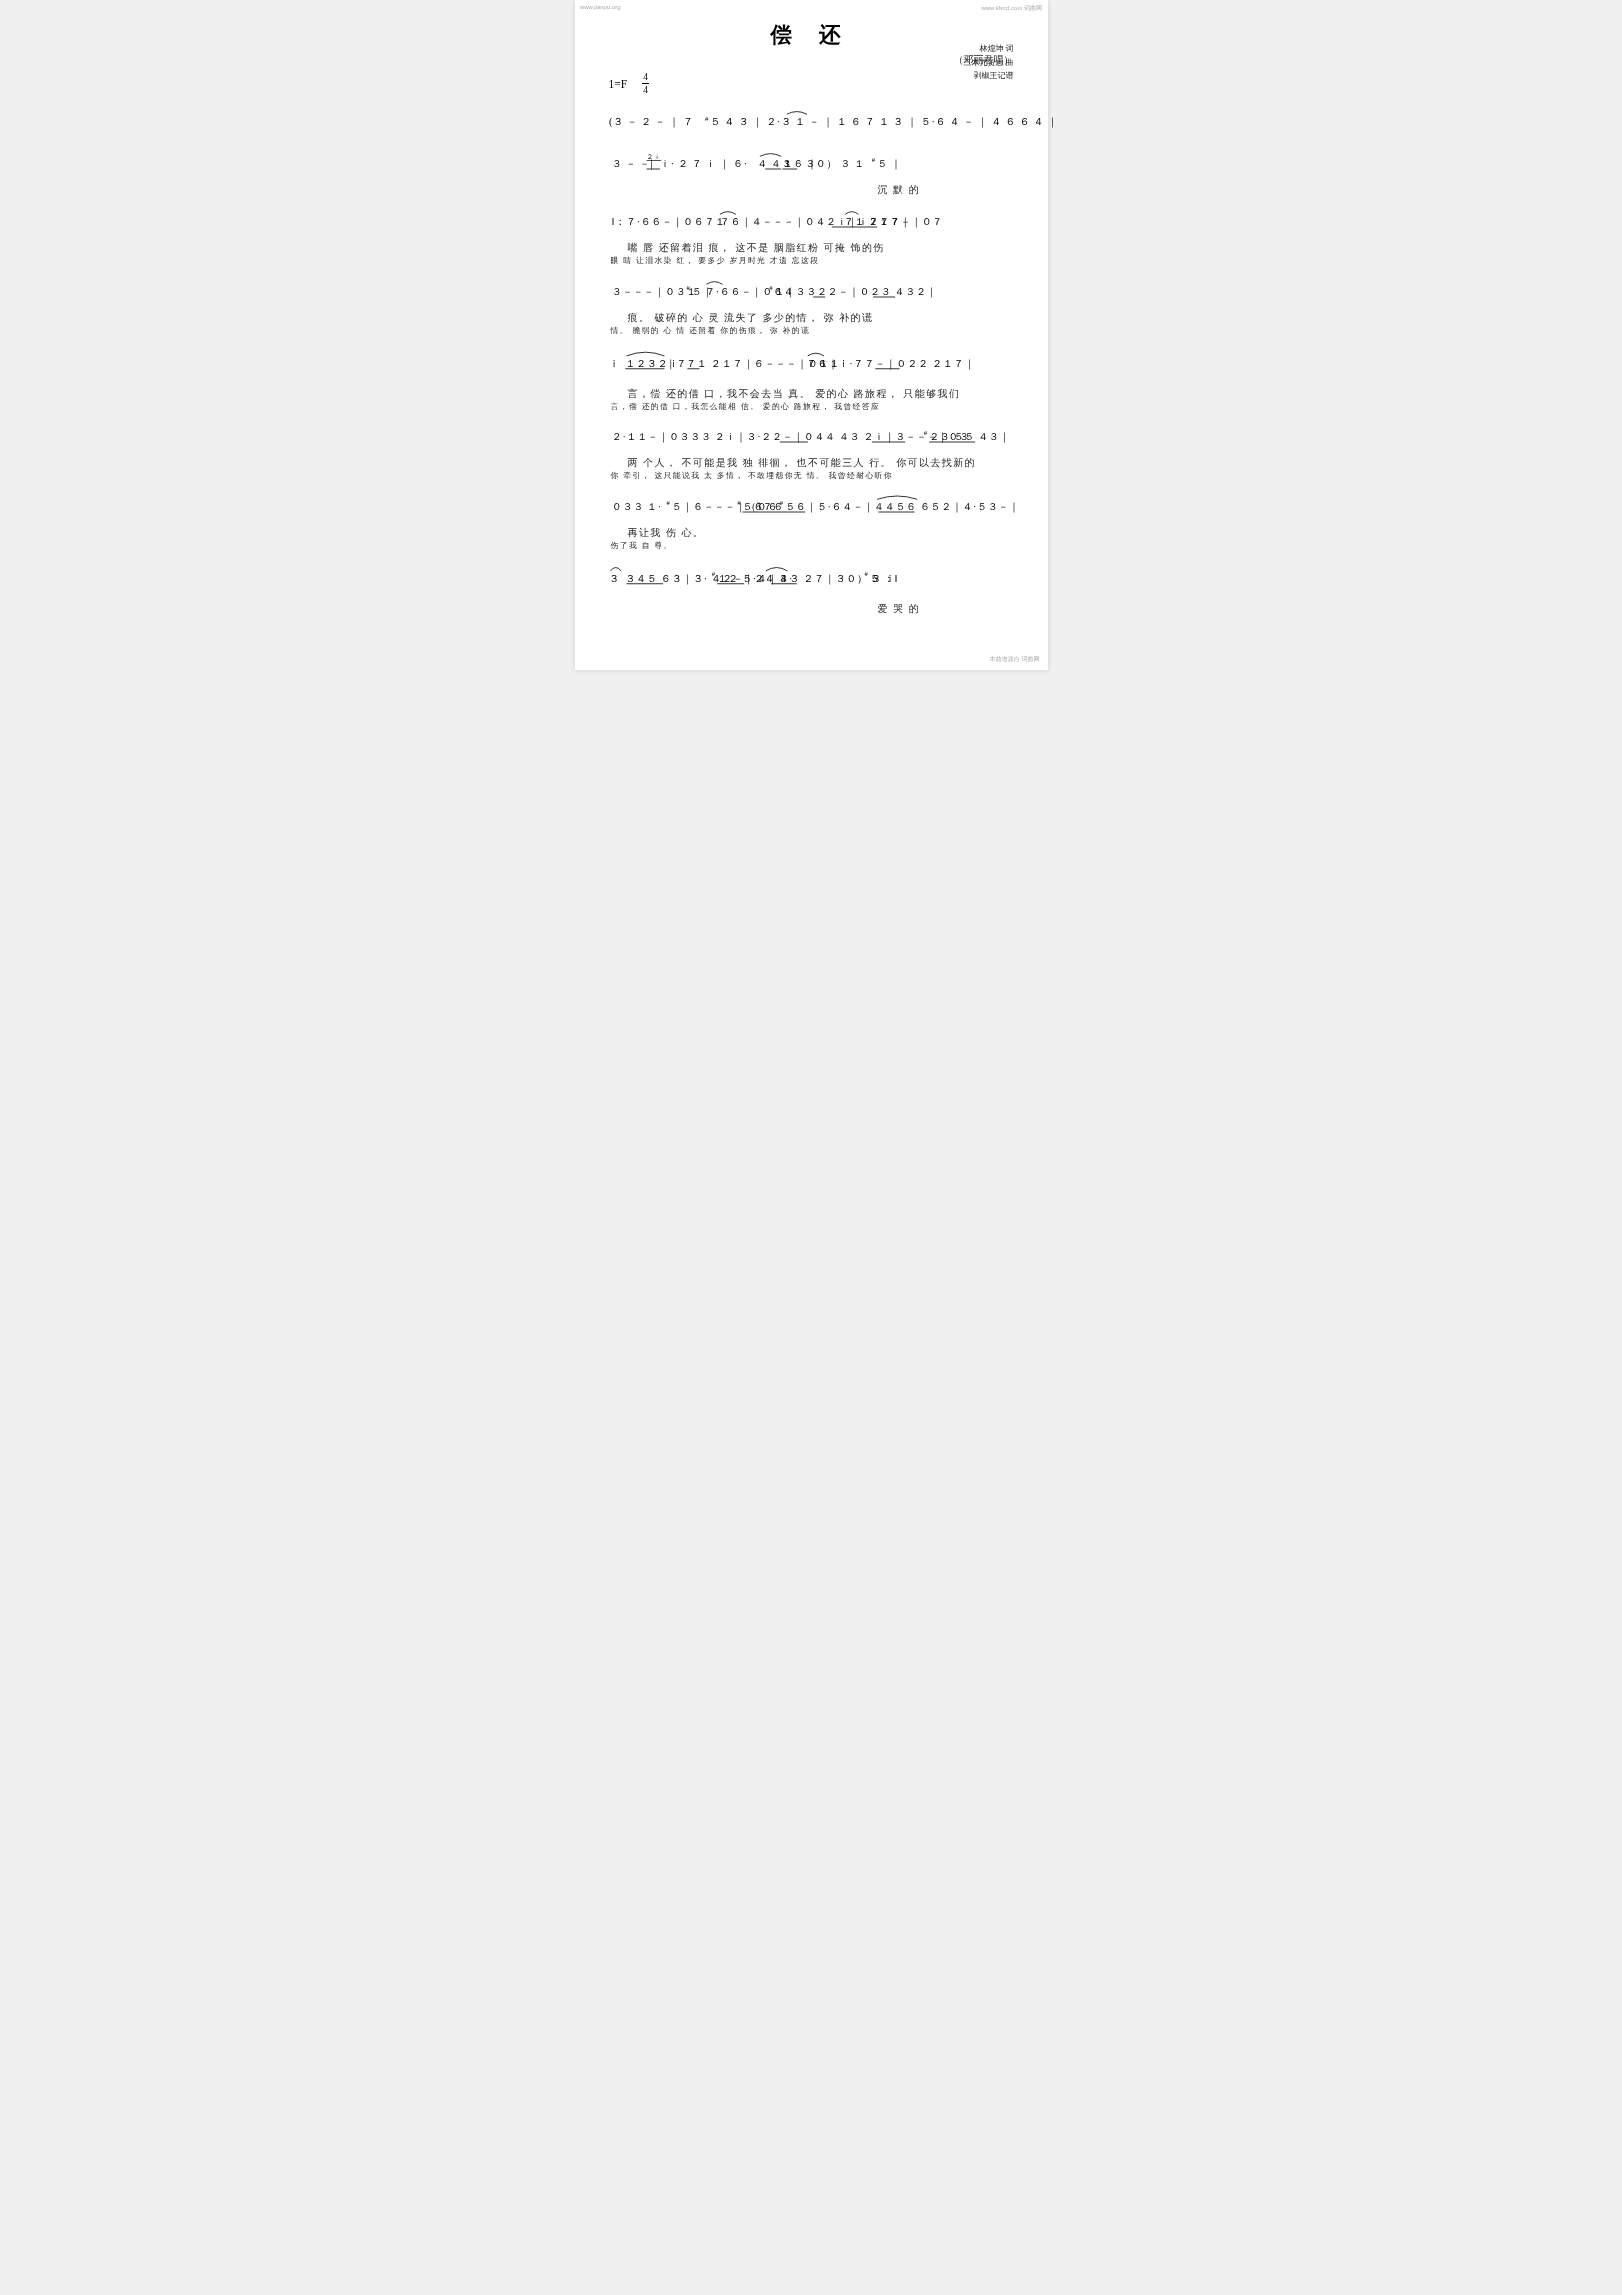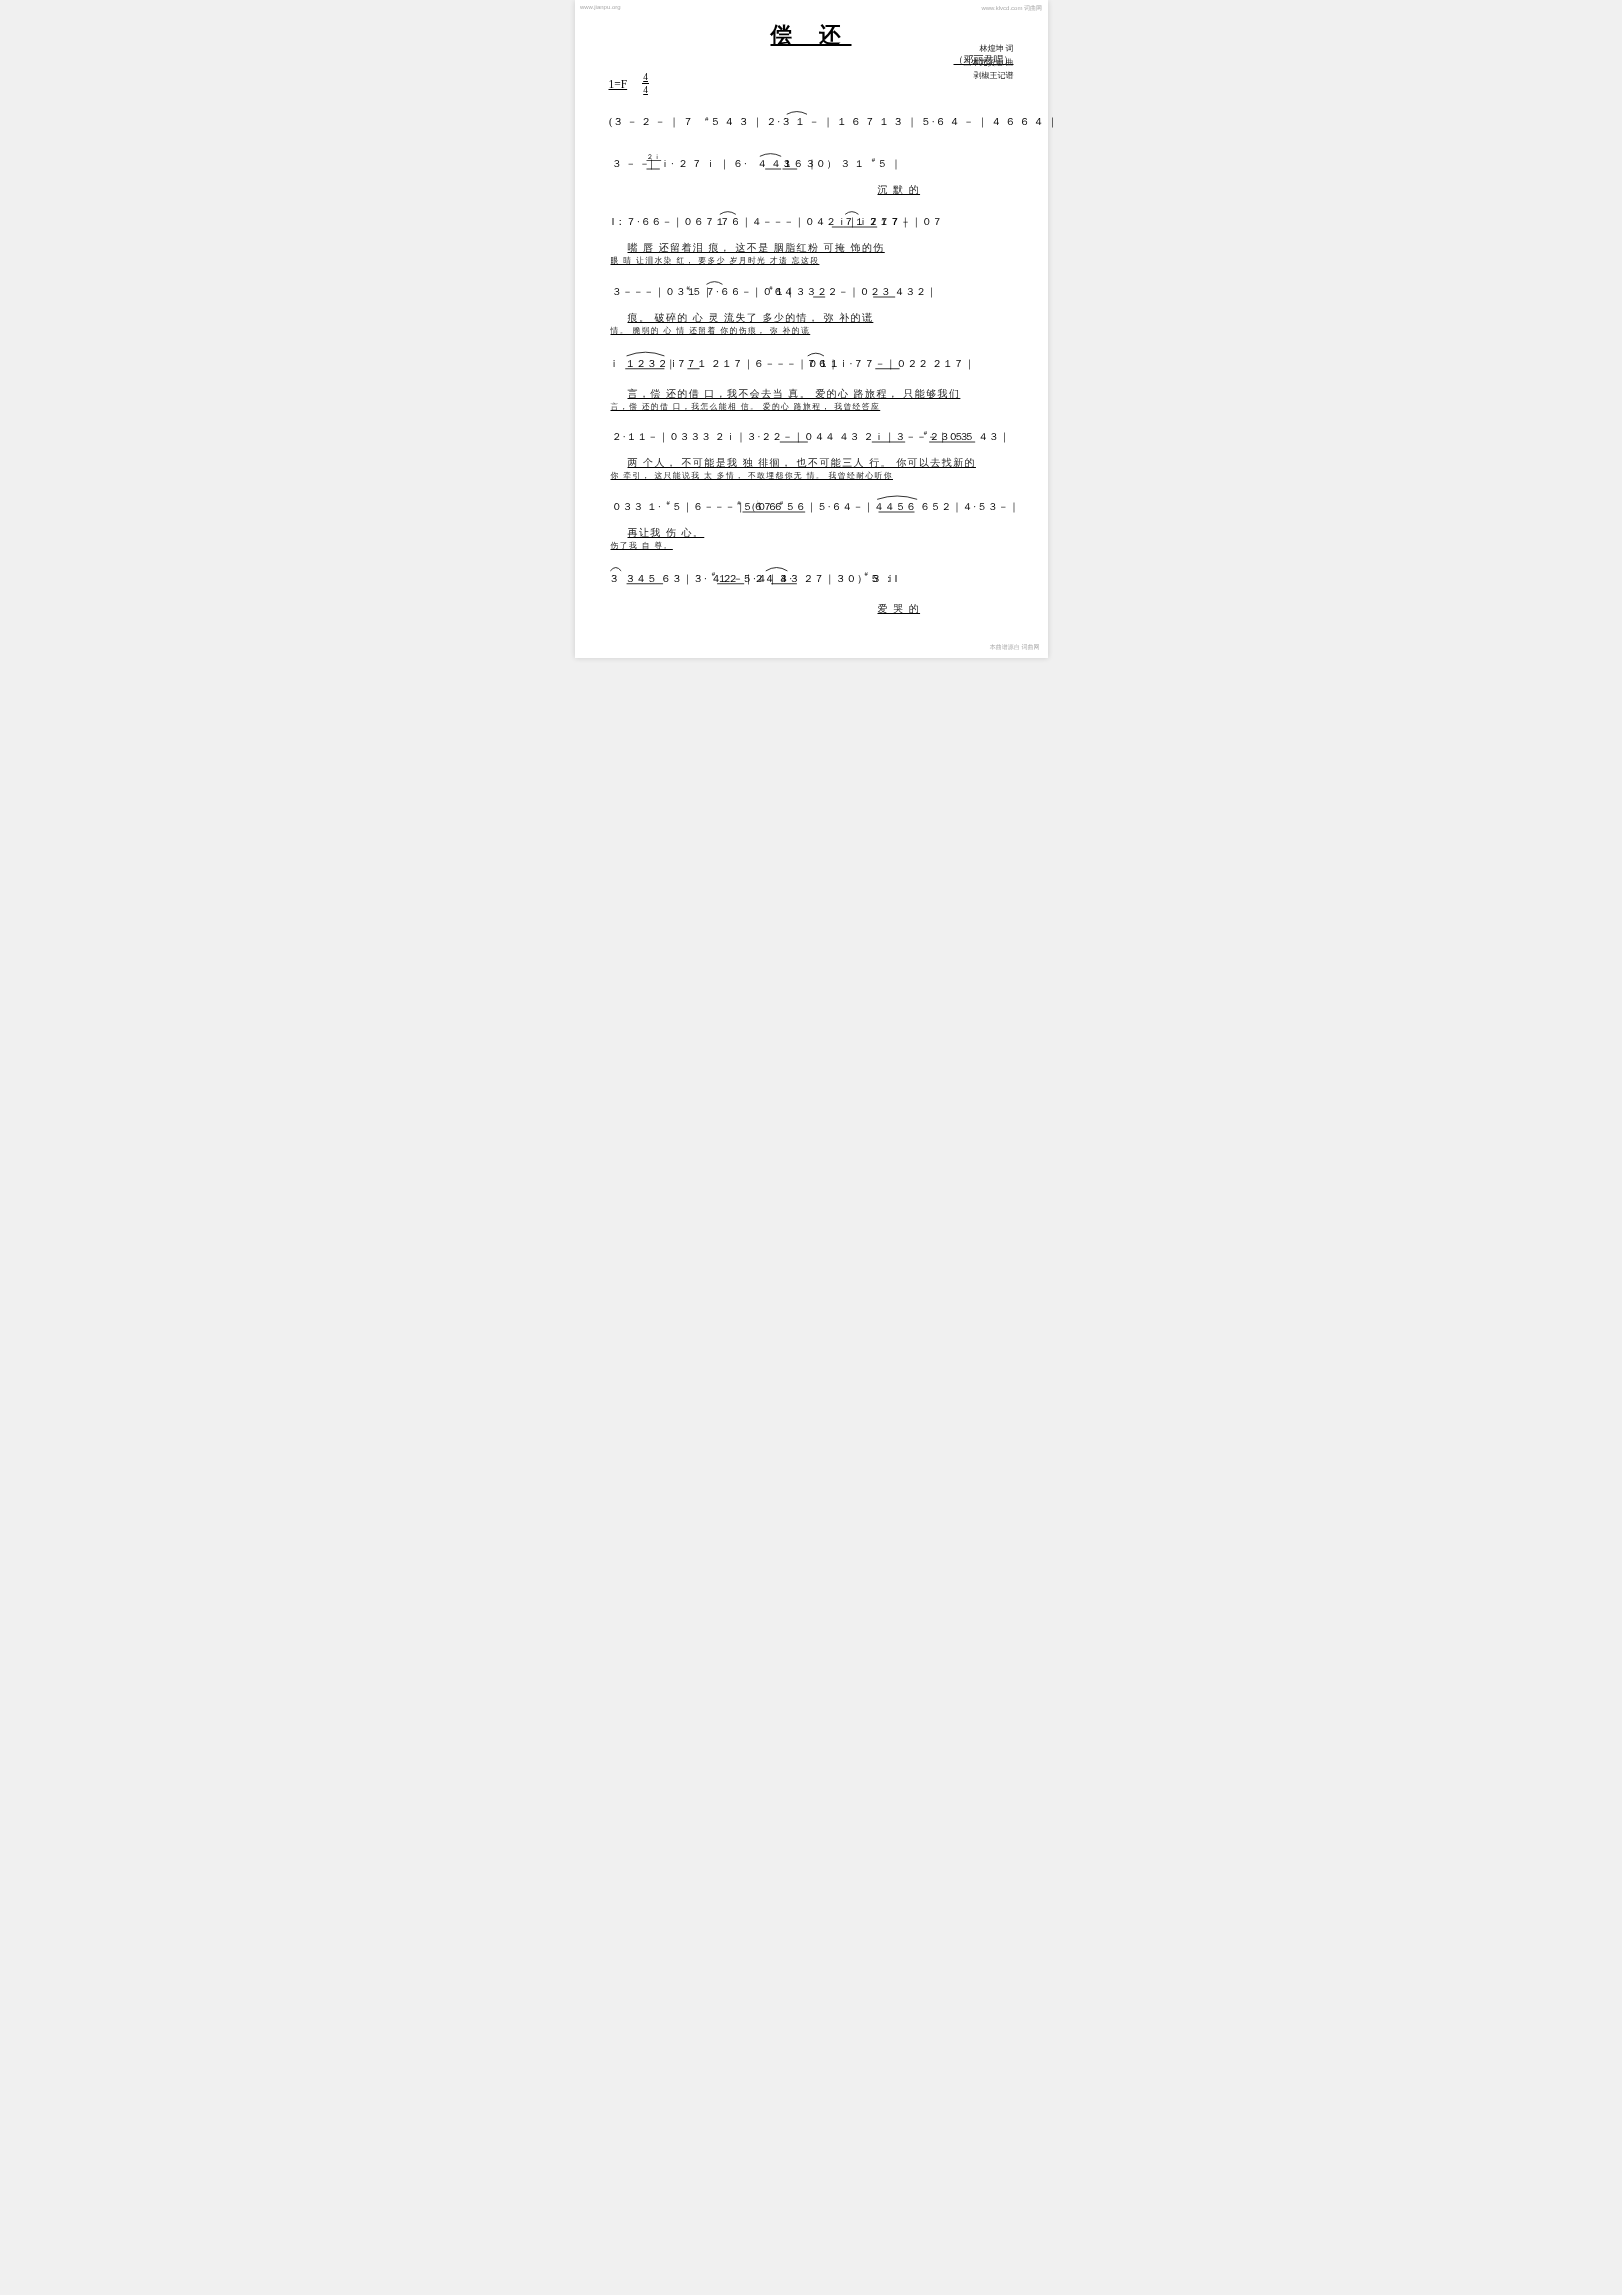--- a/index.html
+++ b/index.html
@@ -7,24 +7,23 @@
       background: #f0f0f0;
       display: flex;
       justify-content: center;
       align-items: flex-start;
       min-height: 100vh;
       font-family: 'SimSun', 'STSong', serif;
     }
     .page {
       width: 473px;
       background: #fff;
-      padding: 20px 34px 34px 34px;
+      padding: 20px 34px 46px 34px;
       position: relative;
       box-shadow: 0 1.4px 5.4px rgba(0,0,0,0.15);
-      text-decoration: underline;
     }
     .watermark-top {
       position: absolute;
       top: 4px;
       left: 5.4px;
       font-size: 6px;
       color: #aaa;
       font-family: Arial, sans-serif;
     }
     .watermark-top-right {

